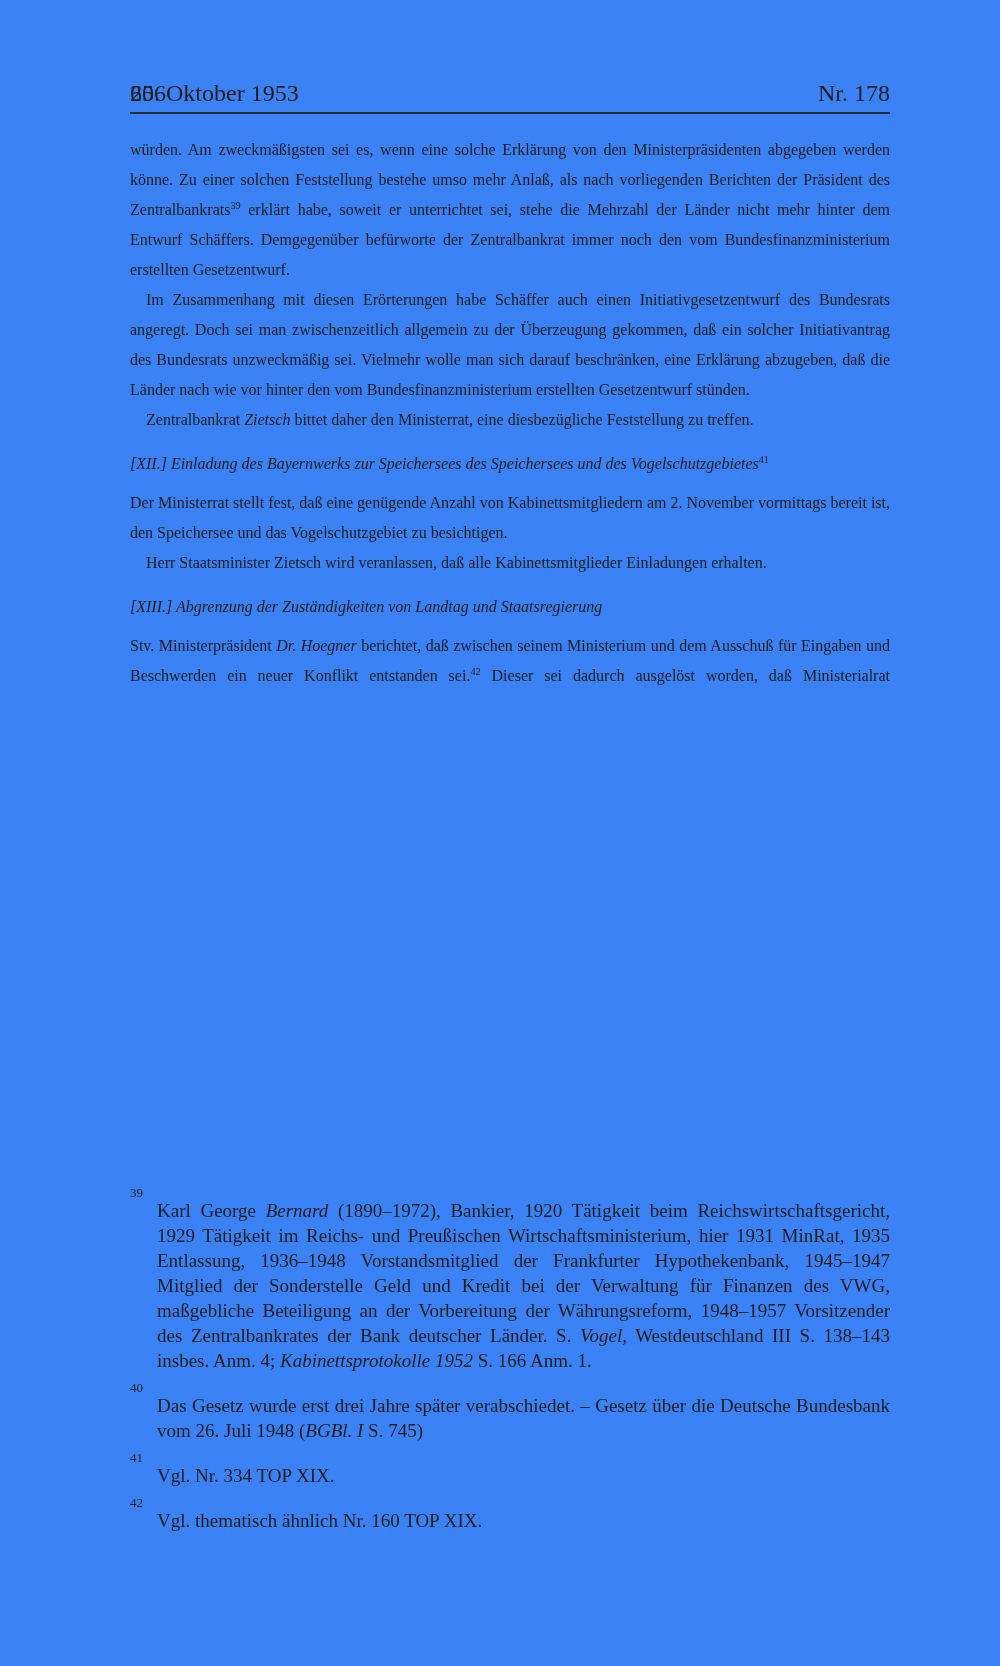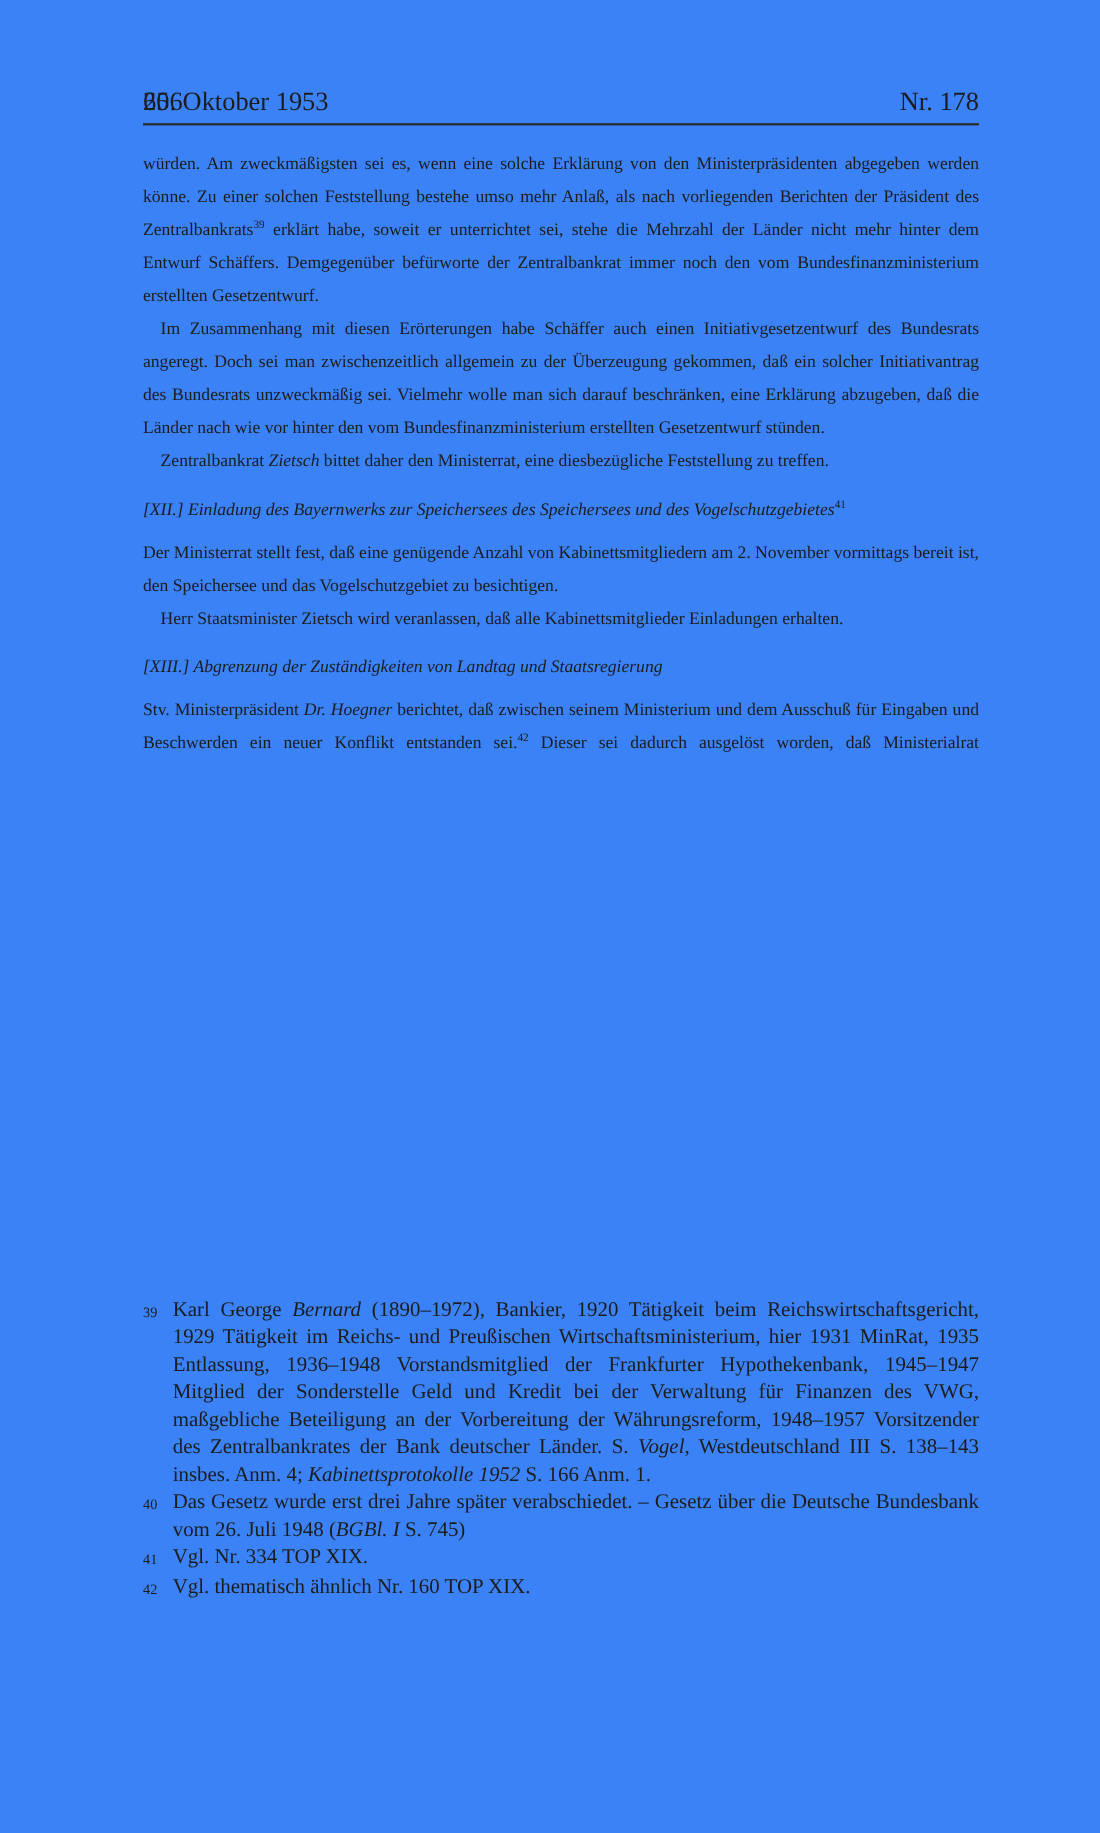--- a/index.html
+++ b/index.html
@@ -58,21 +58,21 @@
     font-size: 19px;
     line-height: 25px;
   }
   .footnote { display: flex; }
   .fn-num {
     flex: none;
     width: 27px;
     font-size: 13px;
     padding-top: 2px;
   }
-  .fn-text { flex: 1; text-align: justify; }
+  .fn-text { flex: 1; text-align: justify; margin-top: 20px; }
 </style>
 </head>
 <body>
 
 <div class="page">
   <div class="header">
     <span class="h-left">656</span>
     <span class="h-center">20. Oktober 1953</span>
     <span class="h-right">Nr. 178</span>
   </div>

